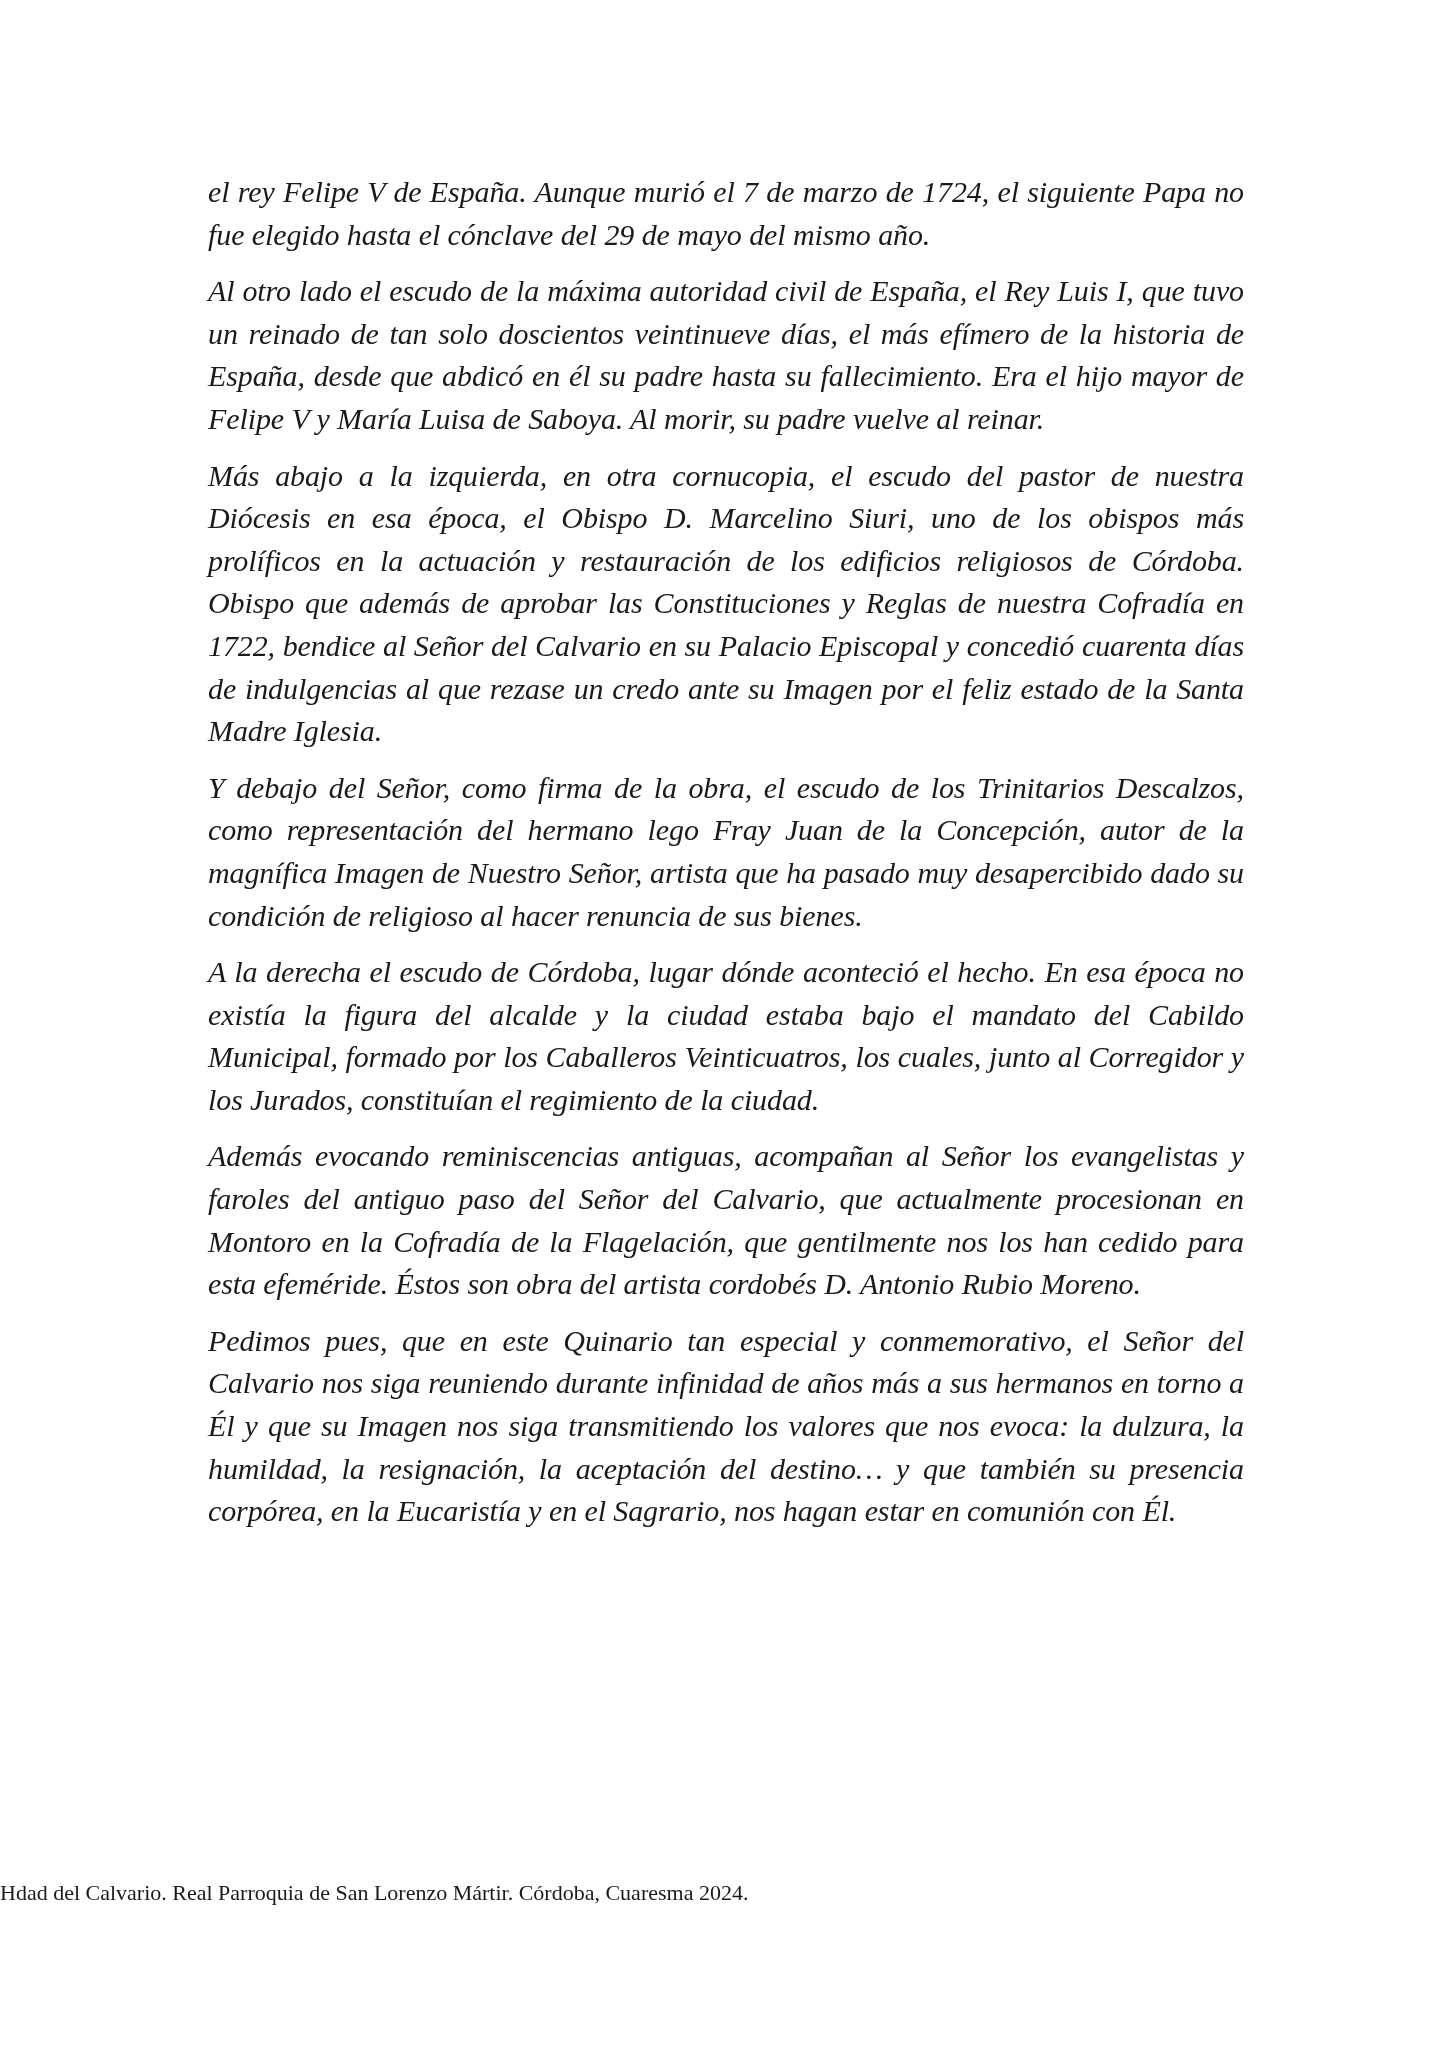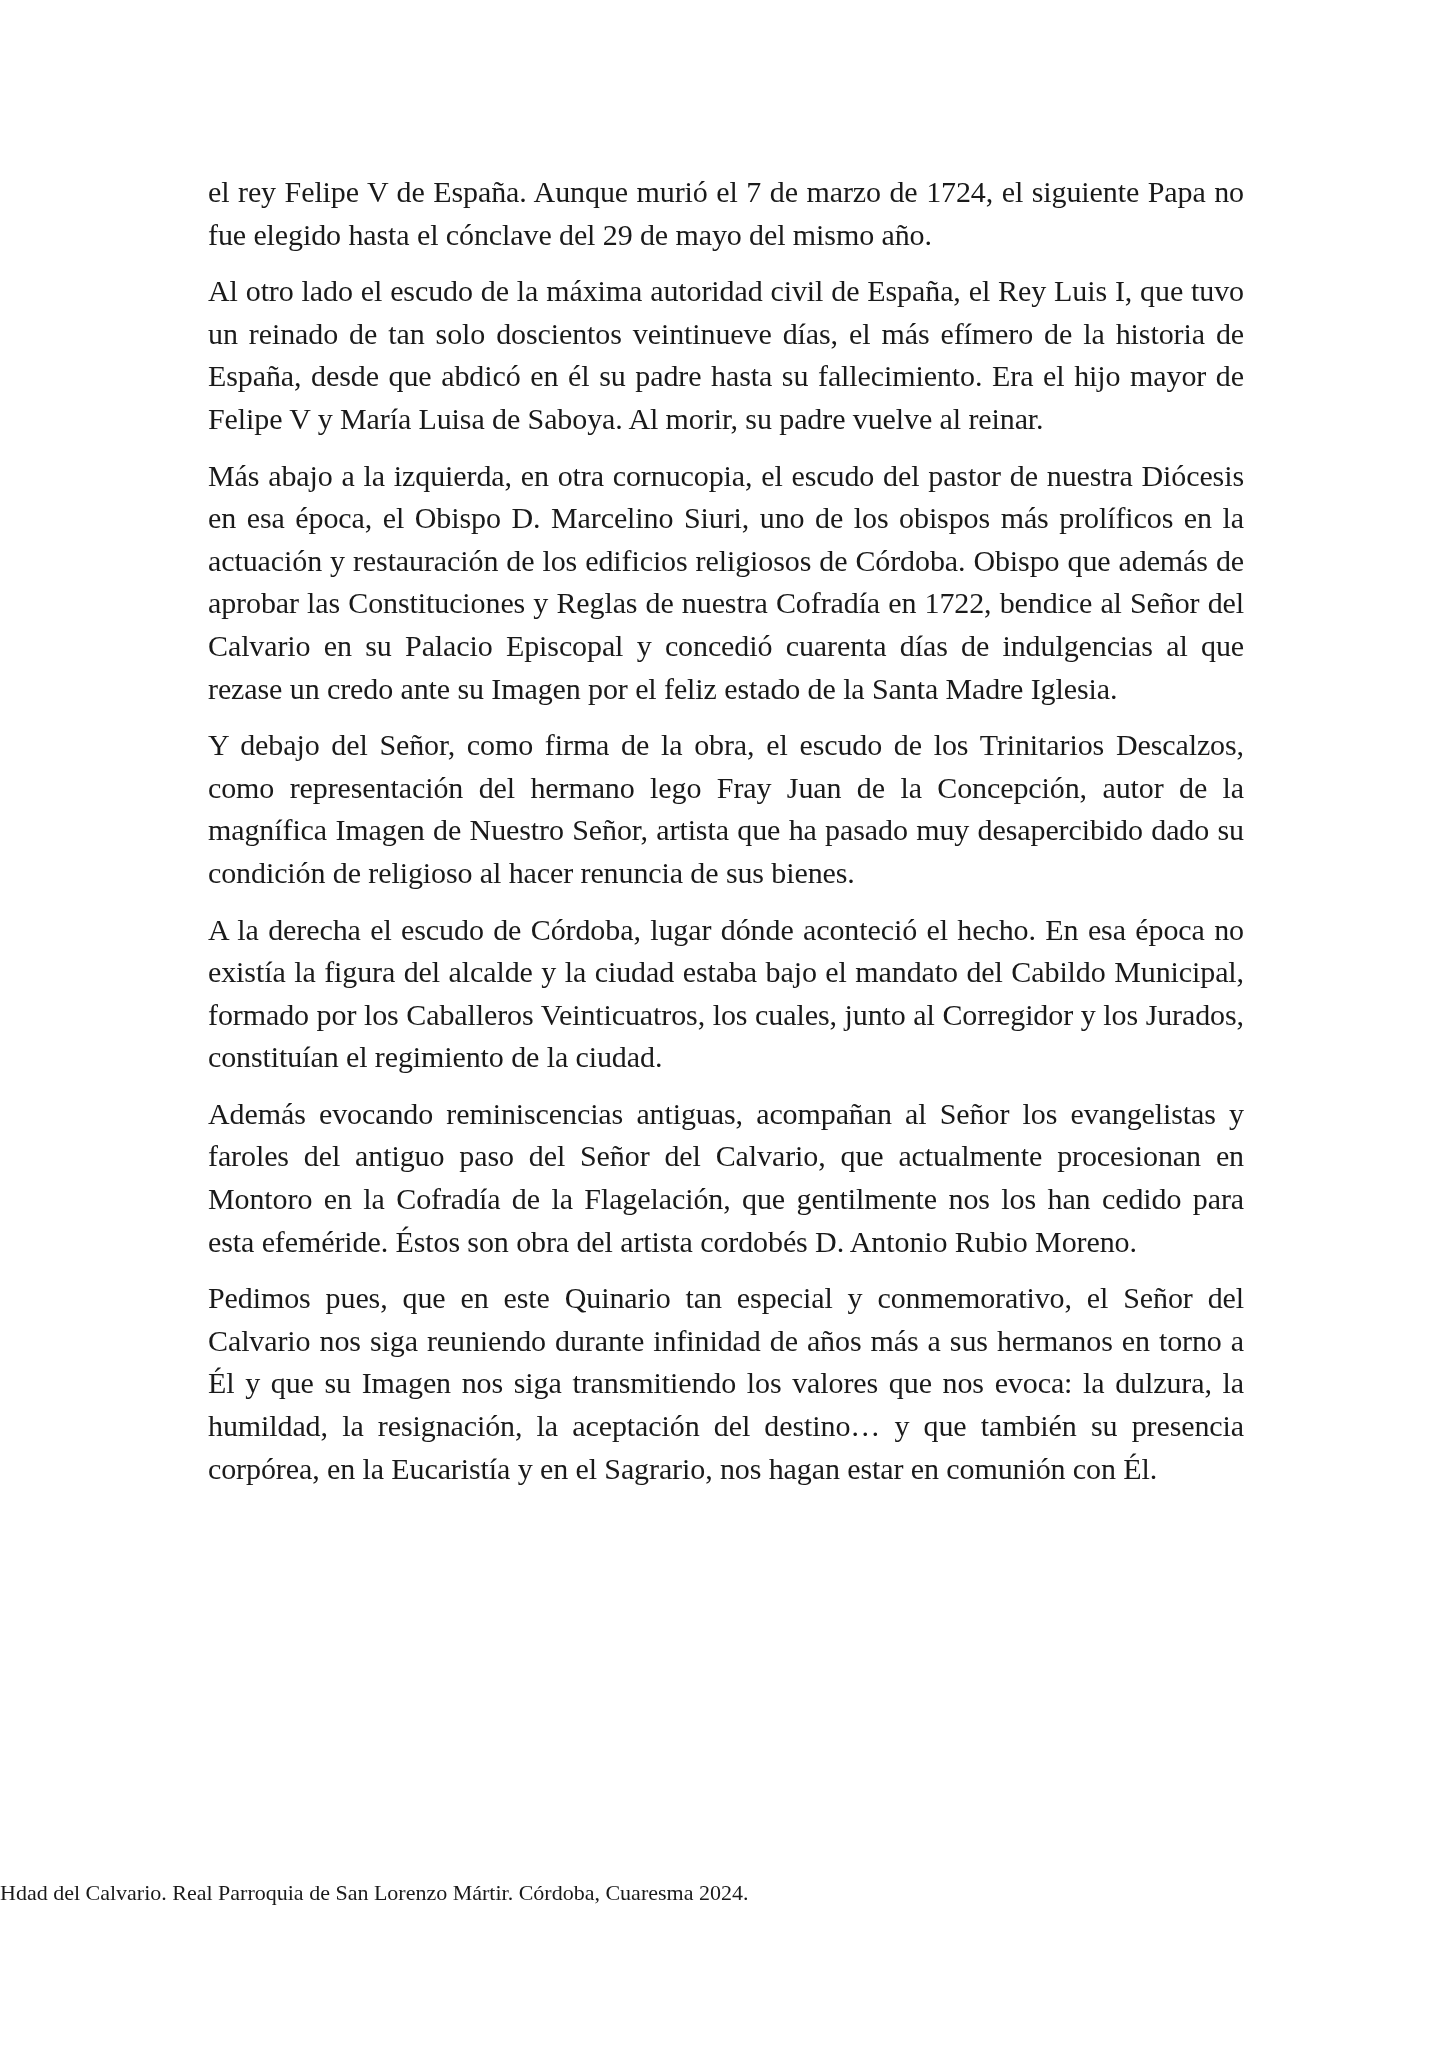--- a/index.html
+++ b/index.html
@@ -13,20 +13,21 @@
     position: relative;
     overflow: hidden;
     font-family: "Liberation Serif", "DejaVu Serif", serif;
     color: #1a1a1a;
   }
   .page {
     position: absolute;
     left: 208px;
     top: 171px;
     width: 1036px;
+    font-style: italic;
   }
   .para {
     margin: 0 0 14px 0;
     font-size: 30px;
     line-height: 42.6px;
     text-align: justify;
     text-align-last: left;
     letter-spacing: -0.1px;
     word-spacing: 0px;
   }

